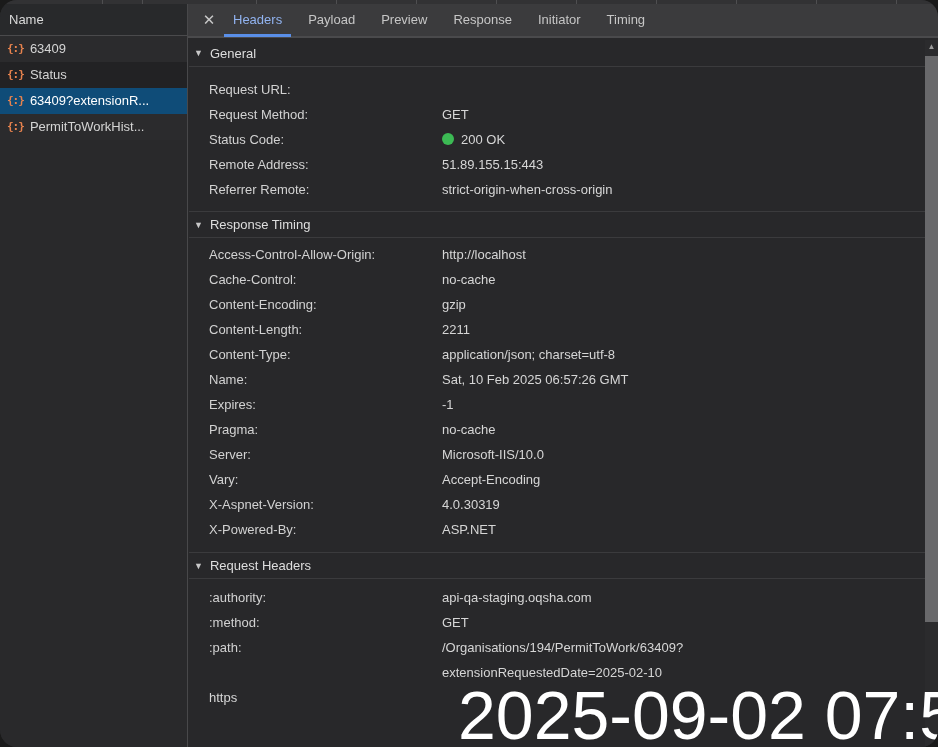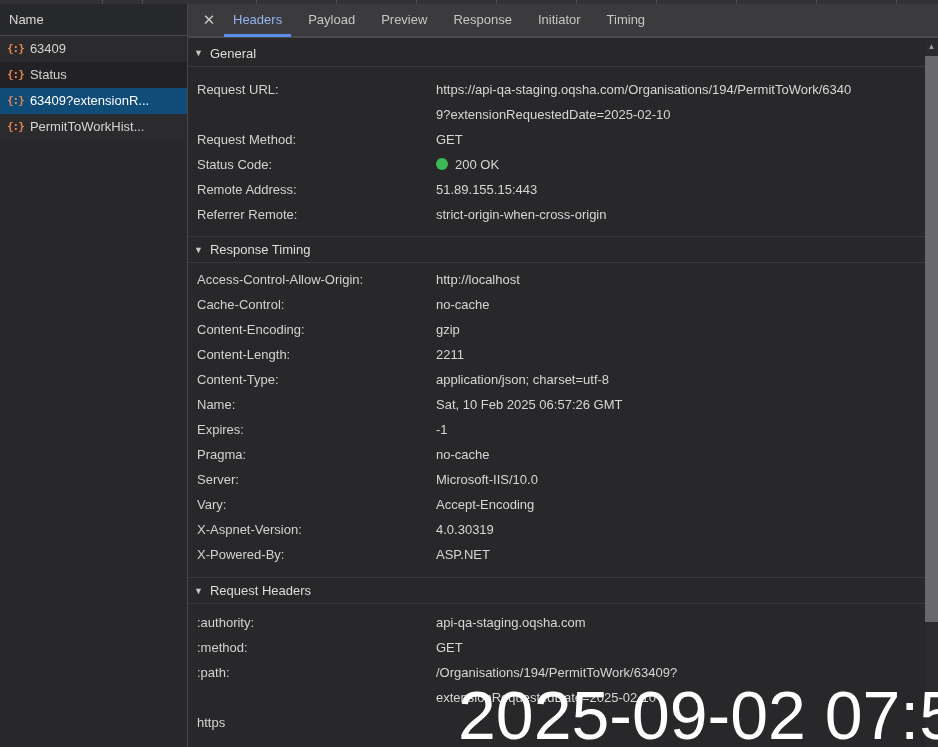--- a/index.html
+++ b/index.html
@@ -1,20 +1,20 @@
 <!DOCTYPE html>
 <html><head>
 <meta charset="utf-8">
 <style>
   * { margin:0; padding:0; box-sizing:border-box; }
   html,body { background:#1a1a1a; }
   .screen {
     position:relative; width:938px; height:747px; overflow:hidden;
     background:#28282a; color:#d4d4d4;
-    font-family:"Liberation Sans","DejaVu Sans",sans-serif; font-size:13px;
+    font-family:"Liberation Sans","DejaVu Sans",sans-serif; font-size:13px;border-radius:17px;
   }
   
   .top-strip { position:absolute; left:0; top:0; width:938px; height:4px; background:#323234; }
   .top-strip .col-div { position:absolute; top:0; width:1px; height:4px; background:#4e4e50; }
 
   
   .sidebar { position:absolute; left:0; top:4px; width:187px; height:743px; background:#29292b; }
   .name-header {
     height:32px; line-height:31px; padding-left:9px; background:#28292b;
     border-bottom:1px solid #4a4a4c; color:#dadada;
@@ -41,21 +41,21 @@
     height:3px; background:#5a8fe8; }
 
   .content { position:absolute; left:1px; top:36px; right:13px; bottom:0; overflow:hidden; }
   .section-header { display:flex; align-items:center; height:27px;
     border-bottom:1px solid #3b3b3d; padding-left:5px; color:#dedede; }
   .section + .section .section-header { border-top:1px solid #3b3b3d; }
   .tri { font-size:9px; color:#c8c8c8; margin-right:7px; }
   .rows { padding:10px 0 9px 0; }
   .rows.resp { padding:4px 0 10px 0; }
   .rows.req  { padding:6px 0 0 0; }
-  .kv { display:flex; min-height:25px; line-height:25px; padding-left:8px;gap:6px; }
+  .kv { display:flex; min-height:25px; line-height:25px; padding-left:20px; }
   .kv .k { width:233px; flex:none; color:#d2d2d2; }
   .kv .v { white-space:pre-line; word-break:break-all; color:#d6d6d6; }
   .dot { display:inline-block; width:12px; height:12px; border-radius:50%;
     background:#3cba54; margin-right:7px; vertical-align:-1px; }
 
   
   .scrollbar { position:absolute; right:0; top:36px; width:13px; bottom:0; background:#2b2b2d; }
   .sb-arrow { display:block; text-align:center; color:#9a9a9a; font-size:8px; line-height:14px; height:14px; }
   .sb-thumb { position:absolute; left:0; top:16px; width:13px; height:566px; background:#69696b; }
 
@@ -118,22 +118,20 @@
     <div class="content">
 
       <div class="section">
         <div class="section-header">
           <span class="tri">▼</span>
           <span>General</span>
         </div>
         <div class="rows">
           <div class="kv">
             <span class="k">Request URL:</span>
-            <span class="v">https://api-qa-staging.oqsha.com/Organisations/194/PermitToWork/6340
-9?extensionRequestedDate=2025-02-10</span>
           </div>
           <div class="kv">
             <span class="k">Request Method:</span>
             <span class="v">GET</span>
           </div>
           <div class="kv">
             <span class="k">Status Code:</span>
             <span class="v"><span class="dot"></span><span>200 OK</span></span>
           </div>
           <div class="kv">

